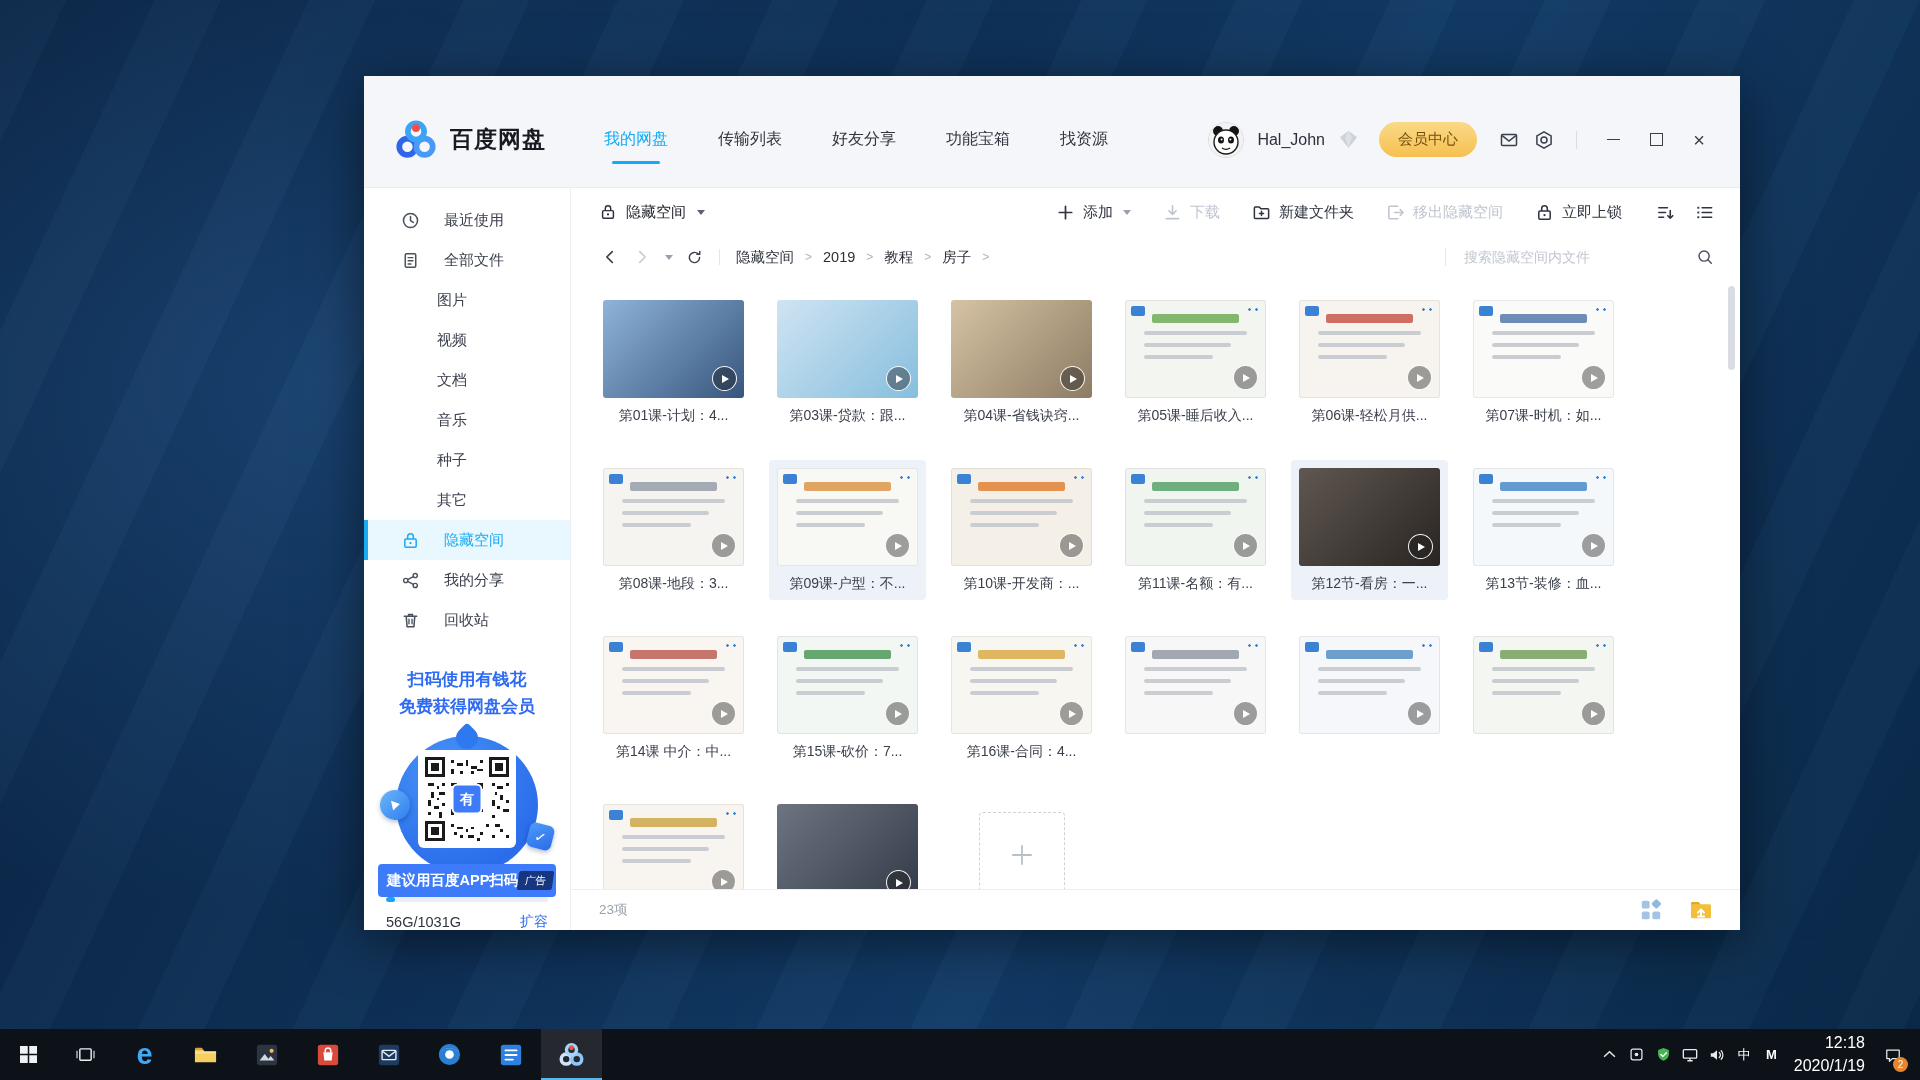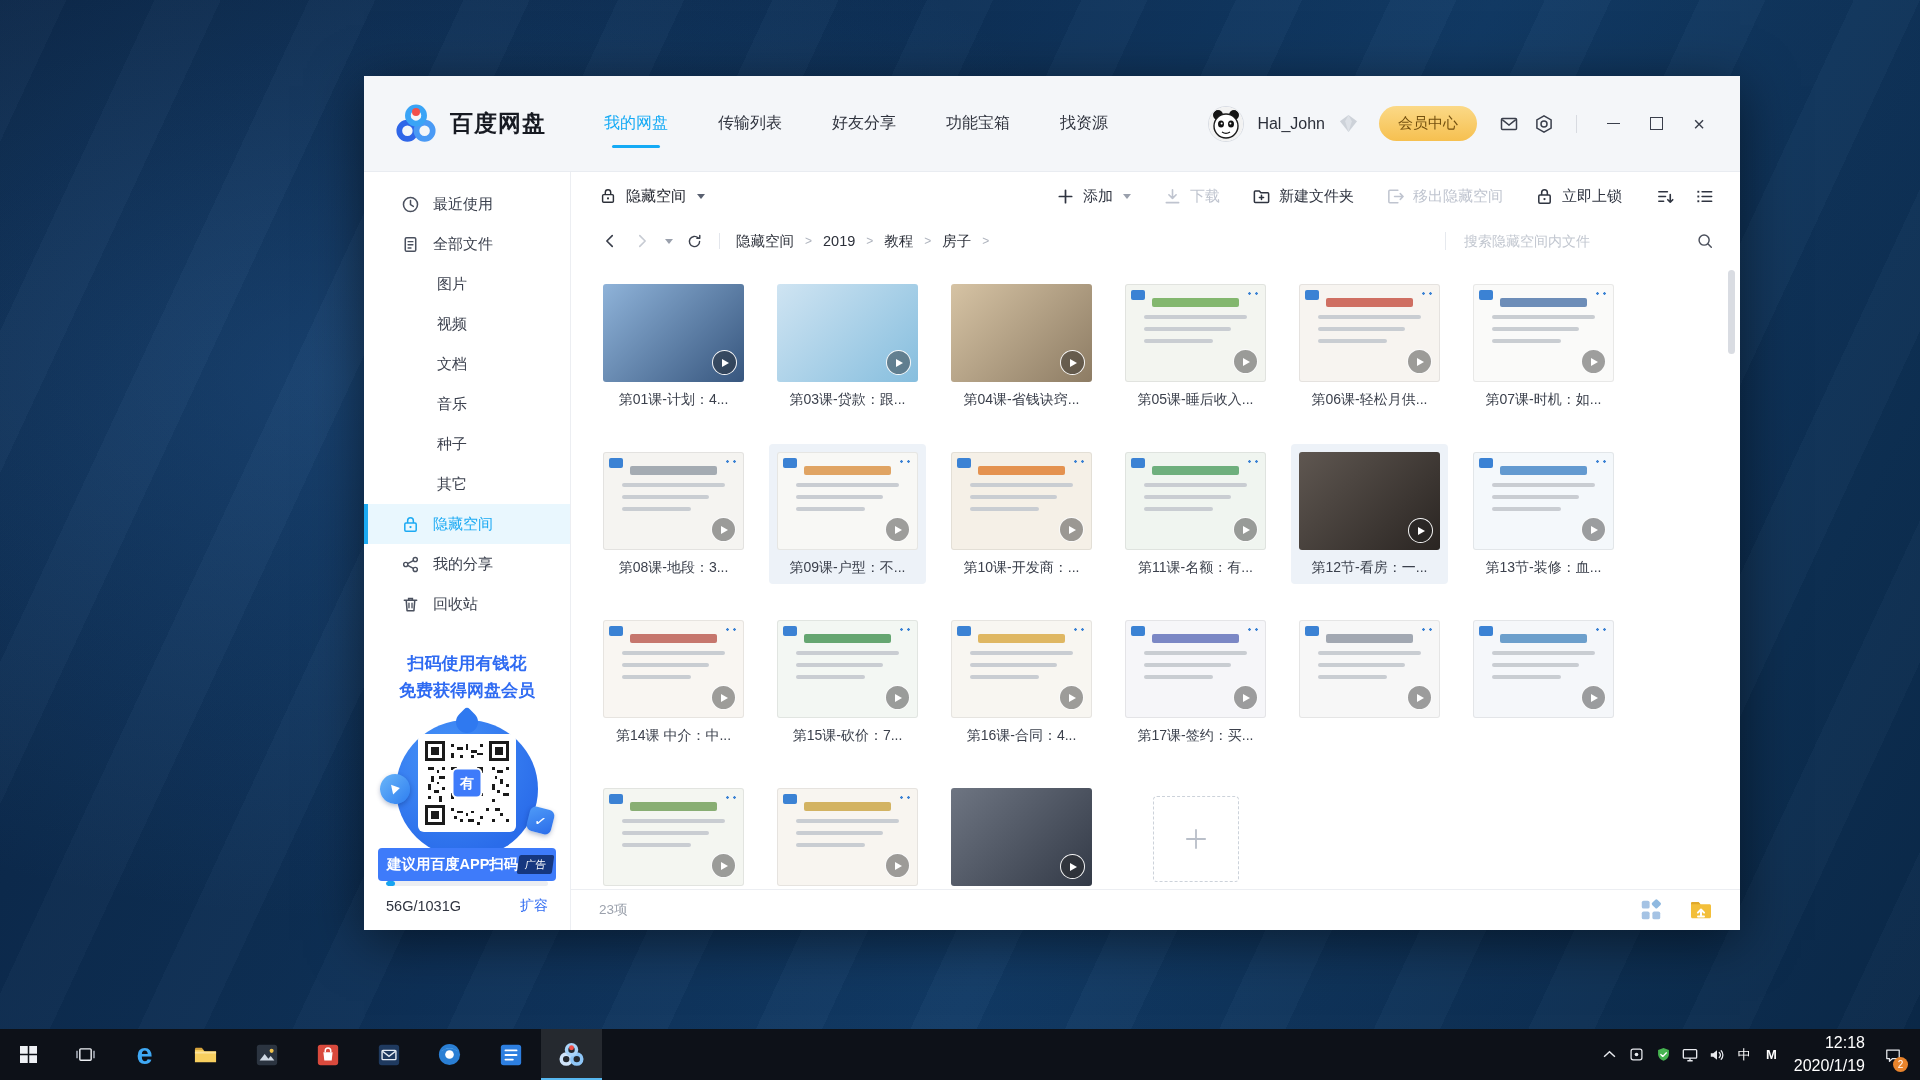--- a/index.html
+++ b/index.html
@@ -20,21 +20,21 @@
     background:repeating-linear-gradient(115deg, rgba(255,255,255,.018) 0 60px, rgba(0,0,0,.03) 60px 140px);
   }
   
   .win{
     position:absolute;left:364px;top:76px;width:1376px;height:854px;
     background:#fff;box-shadow:0 10px 50px rgba(0,0,0,.5);
     display:flex;flex-direction:column;
   }
   .win-header{
     height:95px;flex:0 0 95px;display:flex;align-items:center;
-    padding:0 26px 0 30px;background:#f4f6f9;border-bottom:1px solid #e9ecf1;
+    padding:16px 26px 0 30px;background:#f4f6f9;border-bottom:1px solid #e9ecf1;
   }
   .logo-wrap{display:flex;align-items:center;gap:12px;}
   .app-title{font-size:23px;font-weight:bold;color:#171a22;letter-spacing:1px;}
   .tabs{display:flex;gap:46px;margin-left:56px;}
   .tab{font-size:16px;color:#30343f;position:relative;padding:10px 2px;cursor:default;white-space:nowrap;}
   .tab.active{color:#14aaf5;}
   .tab.active::after{content:"";position:absolute;left:50%;transform:translateX(-50%);bottom:-4px;width:48px;height:3px;border-radius:2px;background:#14aaf5;}
   .header-right{margin-left:auto;display:flex;align-items:center;gap:13px;}
   .avatar{width:34px;height:34px;border-radius:50%;overflow:hidden;background:#fff;border:1px solid #d9dde4;flex:0 0 34px;}
   .username{font-size:16px;color:#2b2f3a;}
@@ -45,21 +45,21 @@
   }
   .hicon{width:22px;height:22px;color:#3a3f4c;display:flex;align-items:center;justify-content:center;cursor:pointer;}
   .hdivider{width:1px;height:18px;background:#d8dbe1;margin:0 8px;}
   .win-btn{width:30px;height:30px;display:flex;align-items:center;justify-content:center;color:#3a3f4c;cursor:pointer;}
   .min-glyph{width:13px;height:1.6px;background:#3a3f4c;}
   .max-glyph{width:11px;height:11px;border:1.6px solid #3a3f4c;}
   .close-glyph{font-size:20px;line-height:1;}
   
   .win-body{flex:1;display:flex;min-height:0;}
   .sidebar{width:206px;flex:0 0 206px;border-right:1px solid #eceef2;display:flex;flex-direction:column;padding-top:12px;background:#fff;}
-  .side-item{height:40px;display:flex;align-items:center;gap:13px;padding-left:37px;font-size:15px;color:#3c414e;position:relative;cursor:pointer;flex:0 0 40px;}
+  .side-item{height:40px;display:flex;align-items:center;gap:24px;padding-left:37px;font-size:15px;color:#3c414e;position:relative;cursor:pointer;flex:0 0 40px;}
   .side-item.sub{padding-left:73px;}
   .side-item .sicon{width:19px;height:19px;color:#4a505e;flex:0 0 19px;}
   .side-item.active{background:#e9f7fe;color:#1caaf3;}
   .side-item.active .sicon{color:#1caaf3;}
   .side-item.active::before{content:"";position:absolute;left:0;top:0;width:4px;height:100%;background:#1caaf3;}
   
   .ad{margin-top:26px;text-align:center;position:relative;}
   .ad-title{font-size:17px;font-weight:bold;color:#2f6bf2;line-height:27px;}
   .qr-zone{position:relative;width:178px;height:152px;margin:8px auto 0;}
   .blob{position:absolute;left:50%;top:8px;transform:translateX(-50%);width:142px;height:138px;border-radius:50%;
@@ -636,32 +636,20 @@
                 <span class="t-dots"></span>
                 <div class="t-accent" style="background: rgb(216, 167, 63);"></div>
                 <div class="t-line"></div>
                 <div class="t-line"></div>
                 <div class="t-line"></div>
                 <span class="play"></span>
               </div>
               <div class="flabel">第16课-合同：4...</div>
             </div>
             <div class="cell">
-              <div class="thumb slide" style="background: rgb(246, 246, 249);">
-                <span class="t-chip"></span>
-                <span class="t-dots"></span>
-                <div class="t-accent" style="background: rgb(92, 108, 184);"></div>
-                <div class="t-line"></div>
-                <div class="t-line"></div>
-                <div class="t-line"></div>
-                <span class="play"></span>
-              </div>
-              <div class="flabel">第17课-签约：买...</div>
-            </div>
-            <div class="cell">
               <div class="thumb slide" style="background: rgb(247, 247, 247);">
                 <span class="t-chip"></span>
                 <span class="t-dots"></span>
                 <div class="t-accent" style="background: rgb(140, 147, 160);"></div>
                 <div class="t-line"></div>
                 <div class="t-line"></div>
                 <div class="t-line"></div>
                 <span class="play"></span>
               </div>
             </div>

